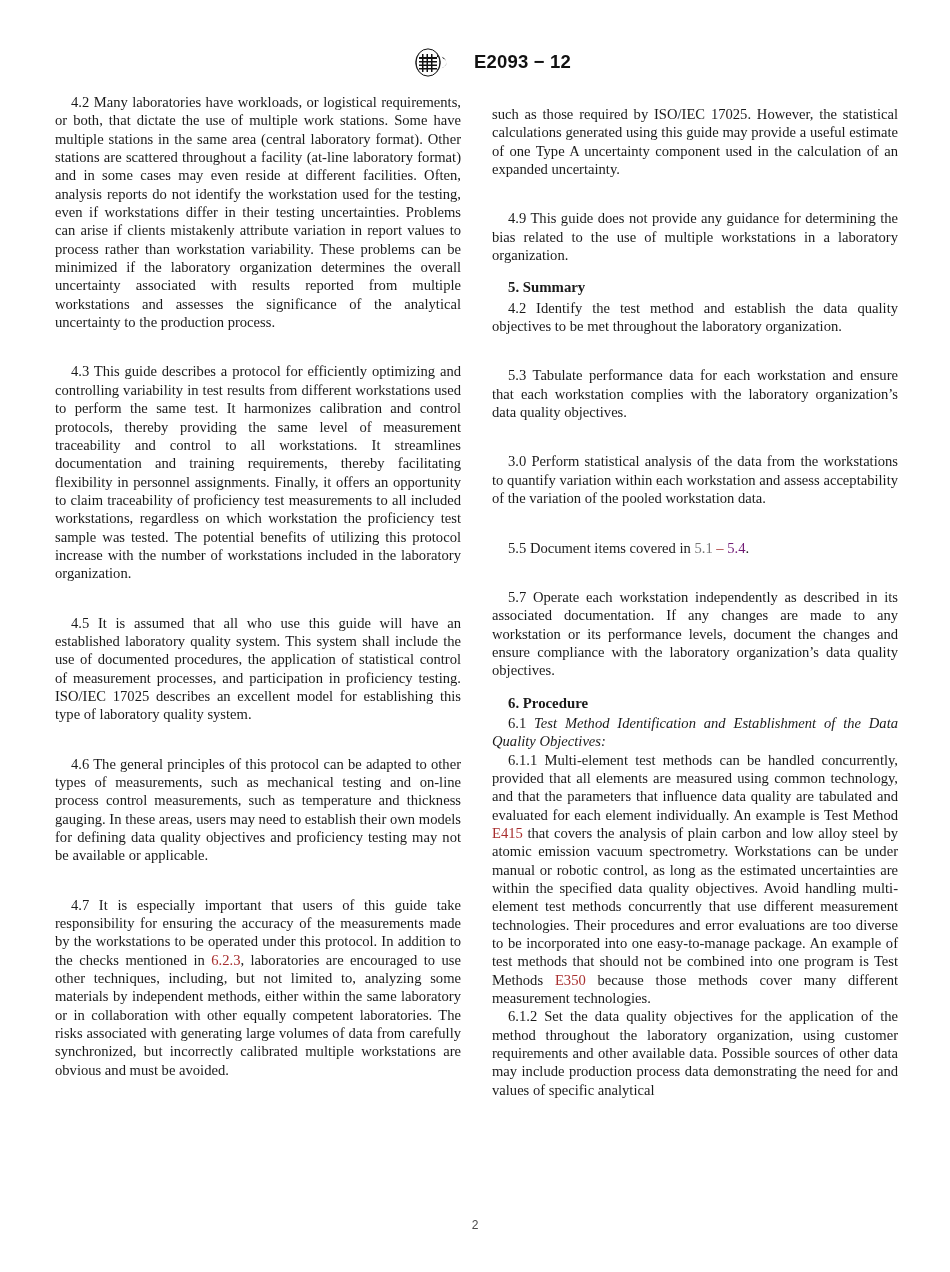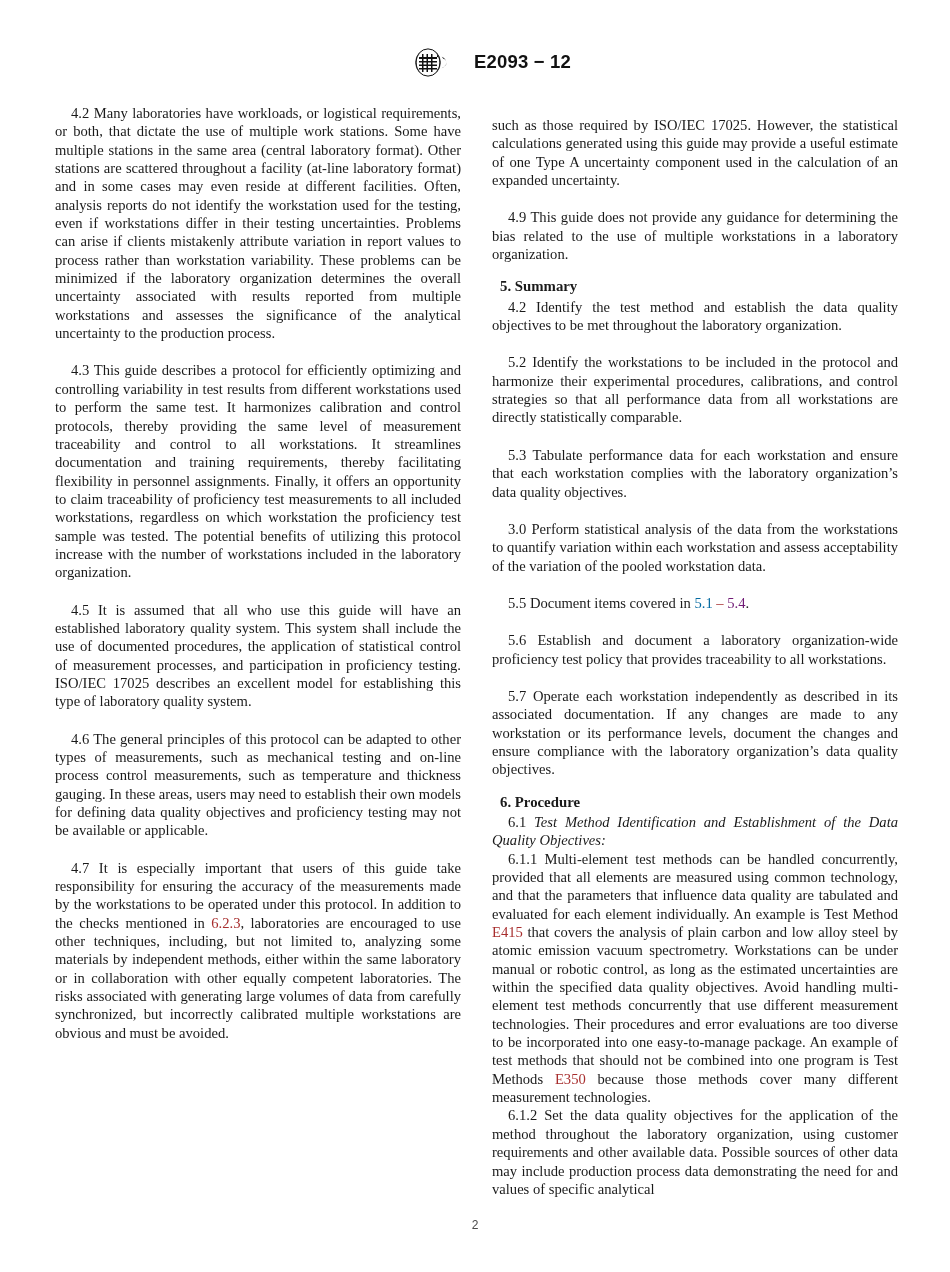--- a/index.html
+++ b/index.html
@@ -39,21 +39,21 @@
     font-size: 18.5px;
     font-weight: bold;
     letter-spacing: 0.2px;
     color: #111111;
     white-space: nowrap;
   }
 
   
   .columns {
     position: absolute;
-    top: 104px;
+    top: 93px;
     left: 55px;
     width: 843px;
     height: 1100px;
   }
   .col {
     position: absolute;
     top: 0;
     width: 406px;
   }
   .col-left  { left: 0; }
@@ -63,24 +63,24 @@
     margin: 0;
     font-size: 14.6px;
     line-height: 18.35px;
     text-align: justify;
     text-justify: inter-word;
     text-indent: 16px;
     hyphens: manual;
     -webkit-hyphens: manual;
   }
   p.para.no-indent { text-indent: 0; margin-top: 12px; }
-  p.para.gap-before { margin-top: 19px; }
+  p.para.gap-before { margin-top: 31px; }
 
   h2.section-head {
-    margin: 8px;
+    margin: 16px;
     margin-top: 14px;
     margin-bottom: 2px;
     font-size: 14.8px;
     line-height: 18.35px;
     font-weight: bold;
     text-align: left;
     text-indent: 0;
   }
 
   .italic { font-style: italic; margin-top: 24px; }
@@ -148,29 +148,27 @@
   <div class="col col-right">
 
     <p class="para no-indent">such as those required by ISO/IEC 17025. However, the statistical calculations generated using this guide may provide a useful estimate of one Type A uncertainty component used in the calculation of an expanded uncertainty.</p>
 
     <p class="para gap-before">4.9 This guide does not provide any guidance for determining the bias related to the use of multiple workstations in a laboratory organization.</p>
 
     <h2 class="section-head">5.  Summary</h2>
 
     <p class="para">4.2 Identify the test method and establish the data quality objectives to be met throughout the laboratory organization.</p>
 
-    <p class="para gap-before">5.2 Identify the workstations to be included in the protocol and harmonize their experimental procedures, calibrations, and control strategies so that all performance data from all workstations are directly statistically comparable.</p>
 
     <p class="para gap-before">5.3 Tabulate performance data for each workstation and ensure that each workstation complies with the laboratory organization’s data quality objectives.</p>
 
     <p class="para gap-before">3.0 Perform statistical analysis of the data from the workstations to quantify variation within each workstation and assess acceptability of the variation of the pooled workstation data.</p>
 
-    <p class="para gap-before"><span>5.5 Document items covered in </span><a class="xref" href="#" style="color: #0369a1; text-decoration: none;">5.1</a><span class="xref" style="color: rgb(167, 45, 45); text-decoration: none;"> – </span><a class="xref" href="#" style="color: #701a75; text-decoration: none;">5.4</a><span>.</span></p>
+    <p class="para gap-before"><span>5.5 Document items covered in </span><a class="xref" href="#" style="color: #737373; text-decoration: none;">5.1</a><span class="xref" style="color: rgb(167, 45, 45); text-decoration: none;"> – </span><a class="xref" href="#" style="color: #701a75; text-decoration: none;">5.4</a><span>.</span></p>
 
-    <p class="para gap-before">5.6 Establish and document a laboratory organization-wide proficiency test policy that provides traceability to all workstations.</p>
 
     <p class="para gap-before">5.7 Operate each workstation independently as described in its associated documentation. If any changes are made to any workstation or its performance levels, document the changes and ensure compliance with the laboratory organization’s data quality objectives.</p>
 
     <h2 class="section-head">6.  Procedure</h2>
 
     <p class="para"><span>6.1 </span><span class="italic">Test Method Identification and Establishment of the Data Quality Objectives:</span></p>
 
     <p class="para"><span>6.1.1 Multi-element test methods can be handled concurrently, provided that all elements are measured using common technology, and that the parameters that influence data quality are tabulated and evaluated for each element individually. An example is Test Method </span><a class="xref" href="#" style="color: rgb(167, 45, 45); text-decoration: none;">E415</a><span> that covers the analysis of plain carbon and low alloy steel by atomic emission vacuum spectrometry. Workstations can be under manual or robotic control, as long as the estimated uncertainties are within the specified data quality objectives. Avoid handling multi-element test methods concurrently that use different measurement technologies. Their procedures and error evaluations are too diverse to be incorporated into one easy-to-manage package. An example of test methods that should not be combined into one program is Test Methods </span><a class="xref" href="#" style="color: rgb(167, 45, 45); text-decoration: none;">E350</a><span> because those methods cover many different measurement technologies.</span></p>
 
     <p class="para">6.1.2 Set the data quality objectives for the application of the method throughout the laboratory organization, using customer requirements and other available data. Possible sources of other data may include production process data demonstrating the need for and values of specific analytical</p>

